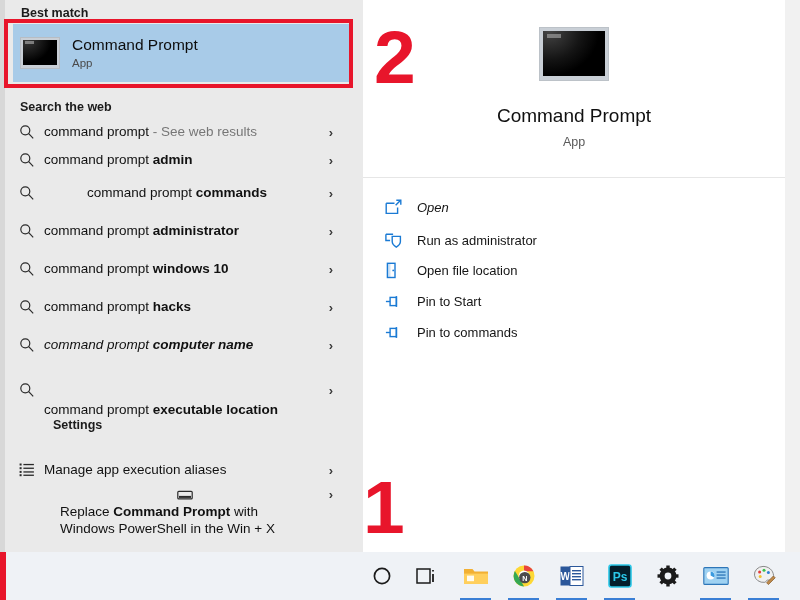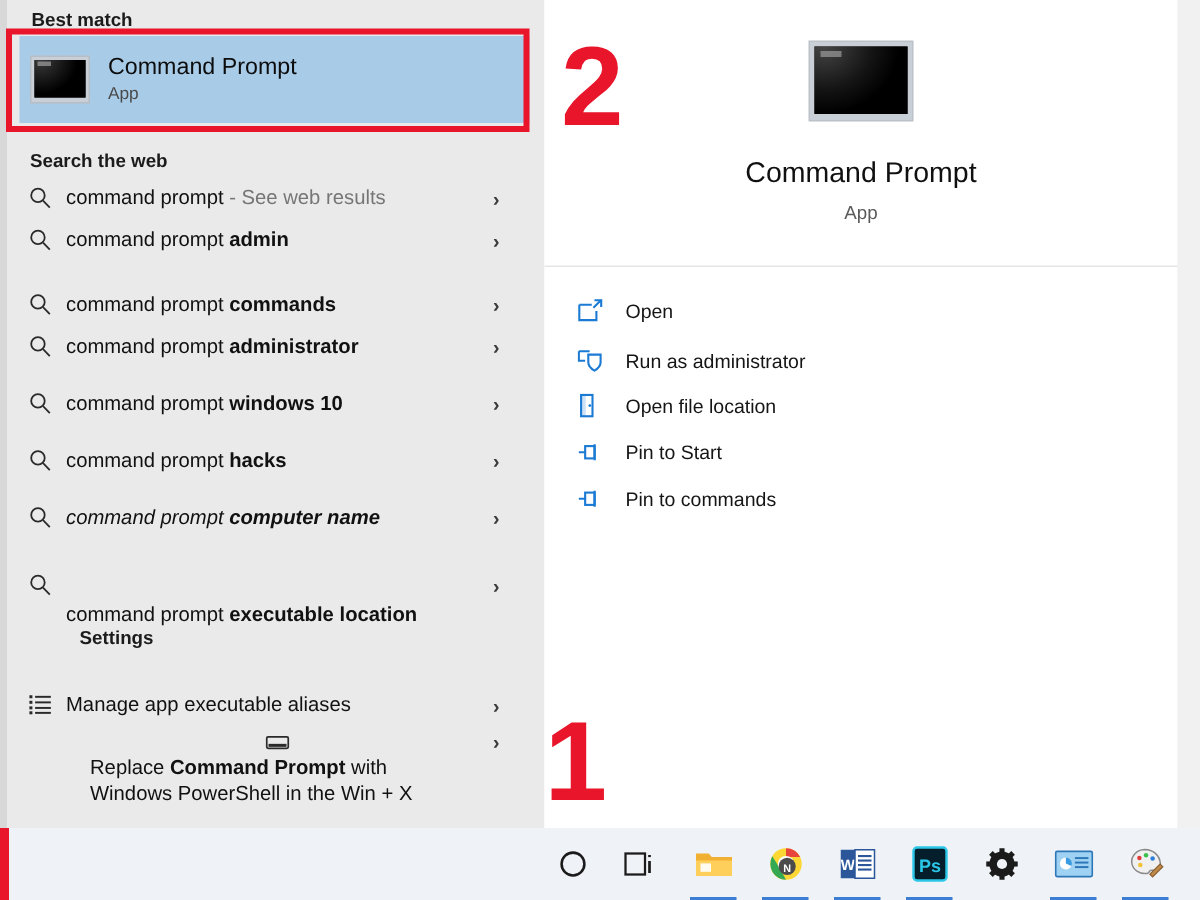--- a/index.html
+++ b/index.html
@@ -171,21 +171,21 @@
         <div class="row" style="top: 146px; height: 28px;">
           <div class="glyph">
             <svg width="16" height="16" viewBox="0 0 16 16">
               <circle cx="6.3" cy="6.3" r="4.5" fill="none" stroke="#2a2a2a" stroke-width="1.2"></circle>
               <line x1="9.7" y1="9.7" x2="14.2" y2="14.4" stroke="#2a2a2a" stroke-width="1.2"></line>
             </svg>
           </div>
           <div class="label" style="width: 250px;">command prompt <b>admin</b></div>
           <div class="chev">›</div>
         </div>
-        <div class="row" style="top: 184px; height: 38px;">
+        <div class="row" style="top: 174px; height: 38px; gap: 43px;">
           <div class="glyph">
             <svg width="16" height="16" viewBox="0 0 16 16">
               <circle cx="6.3" cy="6.3" r="4.5" fill="none" stroke="#2a2a2a" stroke-width="1.2"></circle>
               <line x1="9.7" y1="9.7" x2="14.2" y2="14.4" stroke="#2a2a2a" stroke-width="1.2"></line>
             </svg>
           </div>
           <div class="label" style="width: 250px;">command prompt <b>commands</b></div>
           <div class="chev">›</div>
         </div>
         <div class="row" style="top: 212px; height: 38px;">
@@ -249,21 +249,21 @@
               <rect x="0.6" y="1.5" width="2" height="2" fill="#2a2a2a"></rect>
               <rect x="4.4" y="1.9" width="10.5" height="1.3" fill="#2a2a2a"></rect>
               <rect x="0.6" y="5.2" width="2" height="2" fill="#2a2a2a"></rect>
               <rect x="4.4" y="5.6000000000000005" width="10.5" height="1.3" fill="#2a2a2a"></rect>
               <rect x="0.6" y="8.9" width="2" height="2" fill="#2a2a2a"></rect>
               <rect x="4.4" y="9.3" width="10.5" height="1.3" fill="#2a2a2a"></rect>
               <rect x="0.6" y="12.2" width="2" height="2" fill="#2a2a2a"></rect>
               <rect x="4.4" y="12.6" width="10.5" height="1.3" fill="#2a2a2a"></rect>
             </svg>
           </div>
-          <div class="label" style="width: 250px;">Manage app executable aliases</div>
+          <div class="label" style="width: 250px;">Manage app execution aliases</div>
           <div class="chev">›</div>
         </div>
         <div class="row" style="top: 487px; height: 48px; flex-direction: column;">
           <div class="glyph">
             <svg width="16" height="16" viewBox="0 0 16 16">
               <rect x="0.8" y="4.3" width="14.4" height="7.6" rx="1" fill="none" stroke="#2a2a2a" stroke-width="1.2"></rect>
               <rect x="2" y="8.9" width="12" height="2" fill="#2a2a2a"></rect>
             </svg>
           </div>
           <div class="label" style="width: 250px;">Replace <b>Command Prompt</b> with Windows PowerShell in the Win + X</div>
@@ -277,21 +277,21 @@
   <div class="right-panel">
     <div class="hero">
       <div class="hero-icon">
         <div class="hero-icon-inner"></div>
       </div>
       <div class="hero-title">Command Prompt</div>
       <div class="hero-sub">App</div>
     </div>
     <div class="hero-divider"></div>
     <div id="action-rows">
-        <div class="action" style="top: 192px;">
+        <div class="action" style="top: 192px; font-style: italic;">
           <div class="aicon">
             <svg width="17" height="17" viewBox="0 0 17 17">
               <path d="M1.2 4.2 h8.3 M1.2 4.2 v10.2 h11.4 v-6" fill="none" stroke="#1a7ad4" stroke-width="1.4"></path>
               <path d="M10.6 6.2 L15.6 1.2" stroke="#1a7ad4" stroke-width="1.4"></path>
               <path d="M11.3 1.2 h4.5 v4.5" fill="none" stroke="#1a7ad4" stroke-width="1.4"></path>
             </svg>
           </div>
           <div class="alabel">Open</div>
         </div>
         <div class="action" style="top: 225px;">

